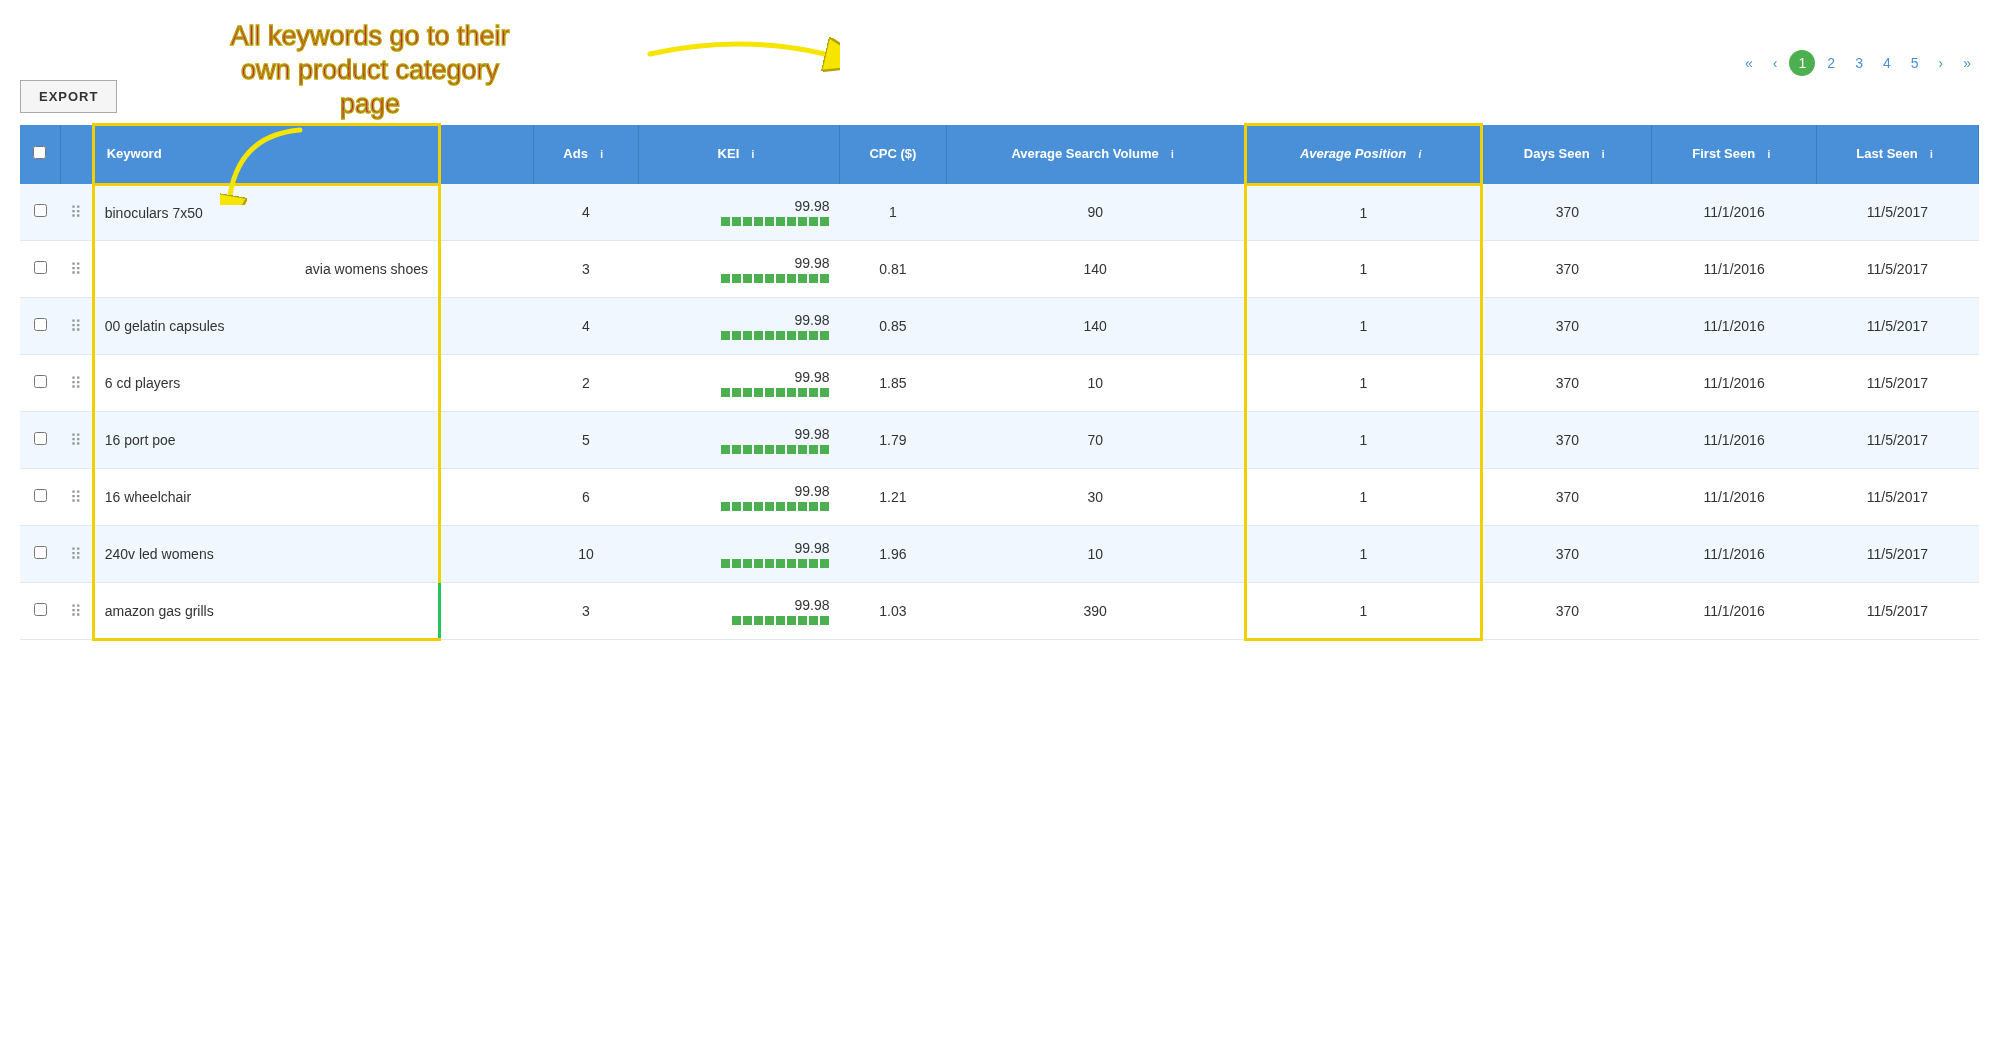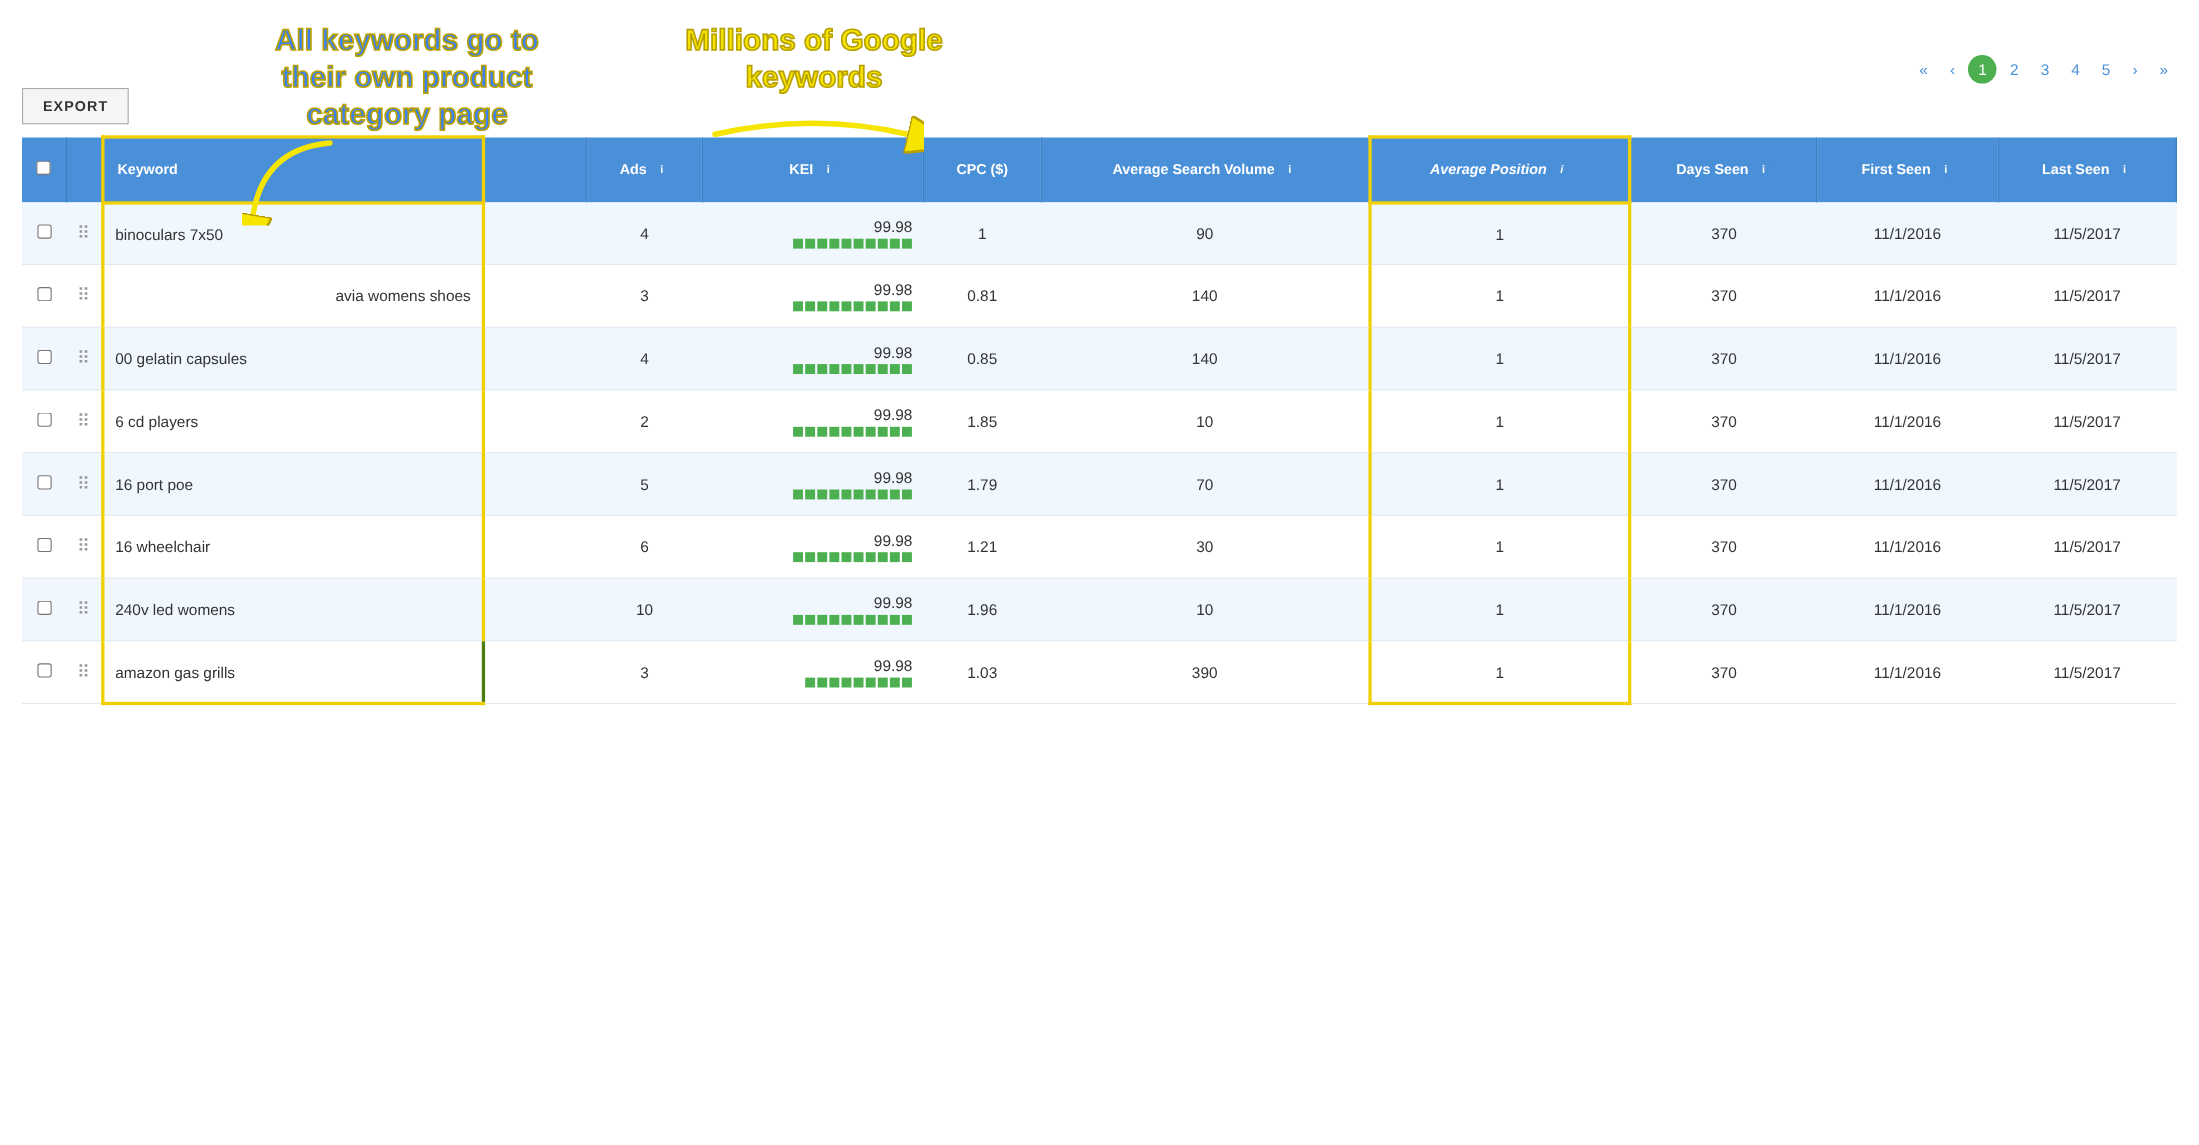--- a/index.html
+++ b/index.html
@@ -196,34 +196,33 @@
       display: block;
     }
   </style>
 </head>
 <body>
 
 <div class="top-bar">
   <button class="export-btn">EXPORT</button>
 
   <div style="position:absolute; left: 200px; top: 0; text-align:center; width:300px;">
-    <div style="font-size:27px; font-weight:700; color:#3b82f6; -webkit-text-stroke:1.5px #b8a000; line-height:1.25;">All keywords go to their own product category page</div>
+    <div style="font-size:27px; font-weight:400; color:#be185d; -webkit-text-stroke:1.5px #b8a000; line-height:1.25;">All keywords go to their own product category page</div>
 
     <svg class="arrow-svg" width="120" height="80" viewBox="0 0 120 80" style="margin-top:4px; margin-left:0;">
       <defs>
         <marker id="arrowhead1" markerWidth="10" markerHeight="7" refX="0" refY="3.5" orient="auto">
           <polygon points="0 0, 10 3.5, 0 7" fill="#f5e500" stroke="#b8a000" stroke-width="0.5"></polygon>
         </marker>
       </defs>
       <path d="M 80 5 Q 20 10 10 70" stroke="#f5e500" stroke-width="5" fill="none" marker-end="url(#arrowhead1)" stroke-linecap="round"></path>
     </svg>
   </div>
 
   <div style="position:absolute; left: 580px; top: 0; text-align:center; width:280px;">
-    <div style="font-size:27px; font-weight:900; color:#f5e500; -webkit-text-stroke:1.5px #b8a000; line-height:1.25;">Millions of Google keywords</div>
     
     <svg class="arrow-svg" width="200" height="60" viewBox="0 0 200 60" style="margin-top:4px; display:inline-block;">
       <defs>
         <marker id="arrowhead2" markerWidth="10" markerHeight="7" refX="0" refY="3.5" orient="auto">
           <polygon points="0 0, 10 3.5, 0 7" fill="#f5e500" stroke="#b8a000" stroke-width="0.5"></polygon>
         </marker>
       </defs>
       <path d="M 10 30 Q 100 10 185 30" stroke="#f5e500" stroke-width="5" fill="none" marker-end="url(#arrowhead2)" stroke-linecap="round"></path>
     </svg>
   </div>
@@ -527,21 +526,21 @@
     <td>11/1/2016</td>
     <td>11/5/2017</td>
   </tr>
         <tr>
     <td class="checkbox-cell">
       <input type="checkbox" style="">
     </td>
     <td>
       <span class="drag-icon">⠿</span>
     </td>
-    <td class="keyword-cell" style="border-left:3px solid #f0d000; border-right:3px solid #4d7c0f; border-bottom:3px solid #f0d000;">amazon gas grills</td>
+    <td class="keyword-cell" style="border-left:3px solid #f0d000; border-right:3px solid #22c55e; border-bottom:3px solid #f0d000;">amazon gas grills</td>
     <td></td>
     <td>3</td>
     <td>
       <div class="kei-cell">
         <span>99.98</span>
         <div class="kei-bar">
                 <span class="kei-square"></span>
                 <span class="kei-square"></span>
                 <span class="kei-square"></span>
                 <span class="kei-square"></span>

